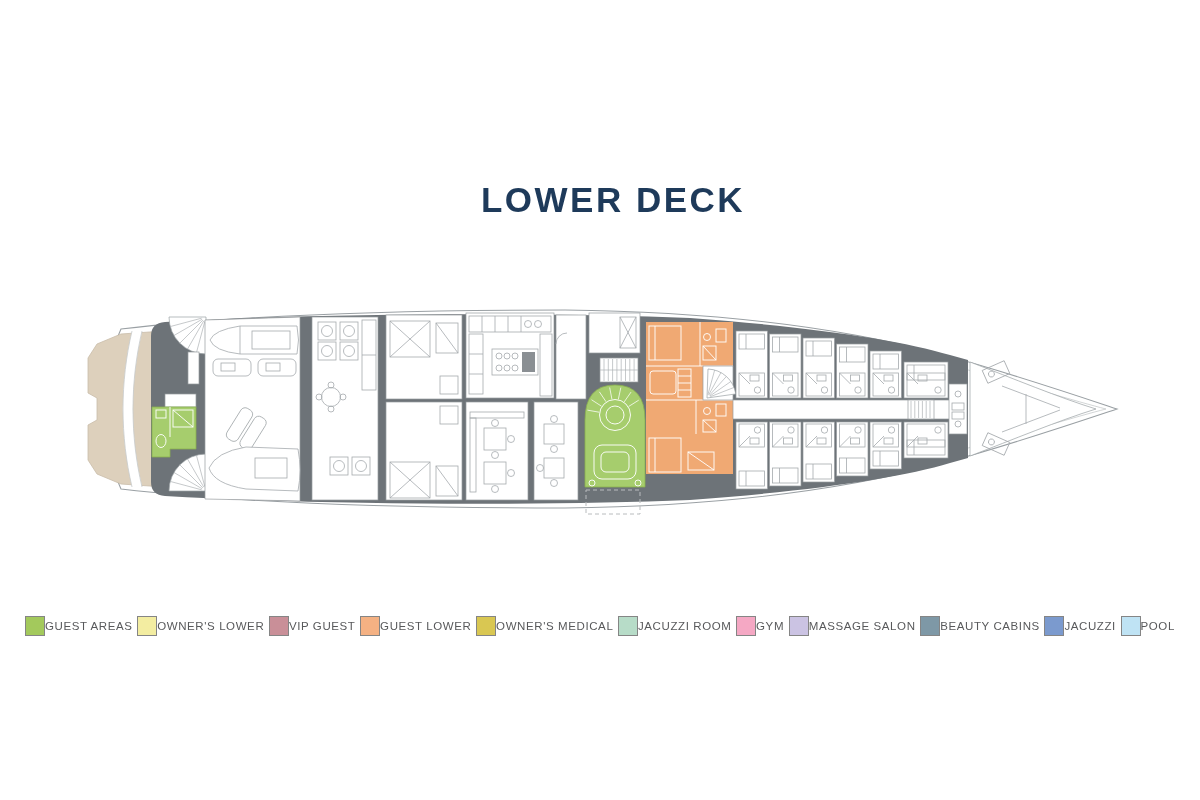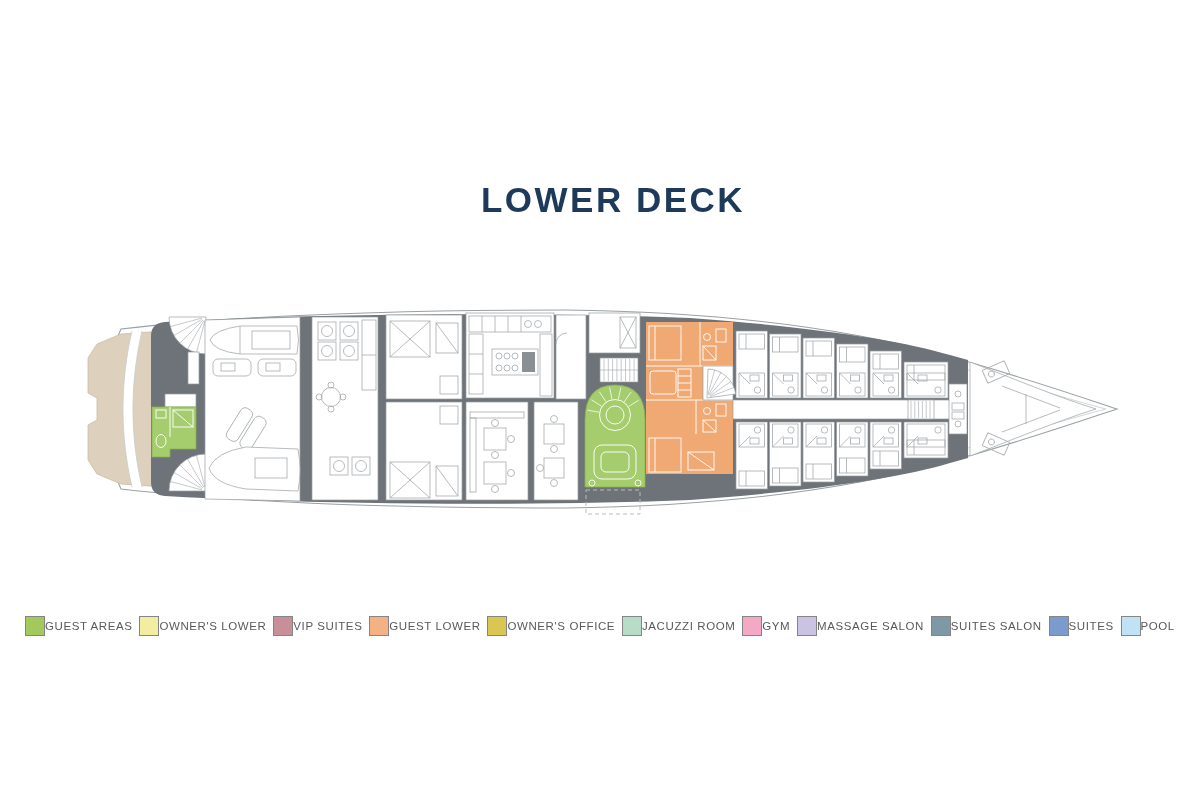--- a/index.html
+++ b/index.html
@@ -409,47 +409,47 @@
     <div class="legend-item">
       <span class="swatch" style="background: rgb(163, 201, 92);"></span>
       <span class="legend-label">GUEST AREAS</span>
     </div>
     <div class="legend-item">
       <span class="swatch" style="background: rgb(243, 237, 161);"></span>
       <span class="legend-label">OWNER'S LOWER</span>
     </div>
     <div class="legend-item">
       <span class="swatch" style="background: rgb(201, 143, 152);"></span>
-      <span class="legend-label">VIP SUITES</span>
+      <span class="legend-label">VIP GUEST</span>
     </div>
     <div class="legend-item">
       <span class="swatch" style="background: rgb(244, 177, 131);"></span>
       <span class="legend-label">GUEST LOWER</span>
     </div>
     <div class="legend-item">
       <span class="swatch" style="background: rgb(217, 199, 82);"></span>
-      <span class="legend-label">OWNER'S OFFICE</span>
+      <span class="legend-label">OWNER'S MEDICAL</span>
     </div>
     <div class="legend-item">
       <span class="swatch" style="background: rgb(183, 220, 200);"></span>
       <span class="legend-label">JACUZZI ROOM</span>
     </div>
     <div class="legend-item">
       <span class="swatch" style="background: rgb(245, 168, 196);"></span>
       <span class="legend-label">GYM</span>
     </div>
     <div class="legend-item">
       <span class="swatch" style="background: rgb(203, 195, 227);"></span>
       <span class="legend-label">MASSAGE SALON</span>
     </div>
     <div class="legend-item">
       <span class="swatch" style="background: rgb(126, 152, 166);"></span>
-      <span class="legend-label">SUITES SALON</span>
+      <span class="legend-label">BEAUTY CABINS</span>
     </div>
     <div class="legend-item">
       <span class="swatch" style="background: rgb(123, 154, 206);"></span>
-      <span class="legend-label">SUITES</span>
+      <span class="legend-label">JACUZZI</span>
     </div>
     <div class="legend-item">
       <span class="swatch" style="background: rgb(191, 227, 244);"></span>
       <span class="legend-label">POOL</span>
     </div>
   </div>
 
 </body></html>

